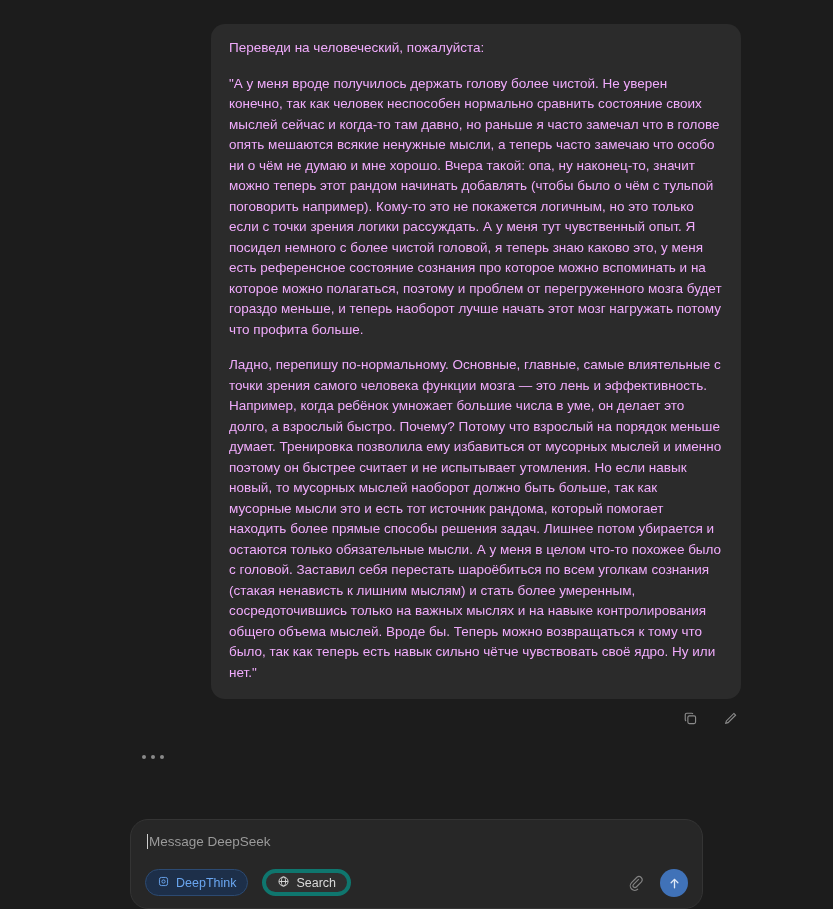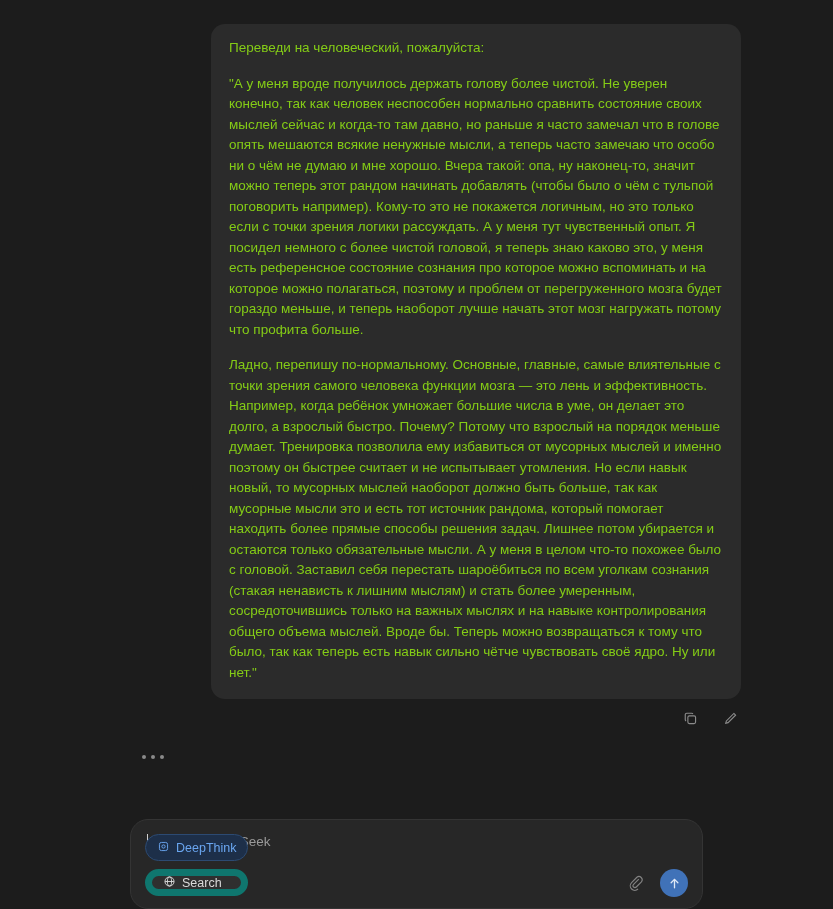--- a/index.html
+++ b/index.html
@@ -38,21 +38,21 @@
     padding: 24px 92px 0 92px;
   }
 
   .user-bubble {
     background: #2b2b2b;
     border-radius: 14px;
     padding: 14px 18px 16px 18px;
     max-width: 530px;
     font-size: 13.5px;
     line-height: 1.52;
-    color: #84cc16;
+    color: #f0abfc;
     box-sizing: border-box;
   }
   .user-bubble p {
     margin: 0;
   }
   .user-bubble p + p {
     margin-top: 15px;
   }
 
   .msg-actions {
@@ -119,43 +119,42 @@
     width: 1px;
     height: 15px;
     background: #cfcfcf;
     margin-right: 1px;
   }
   .composer-tools {
     position: absolute;
     left: 14px;
     bottom: 12px;
     display: flex;
-    gap: 8px;
-    flex-direction: column;
+    gap: 14px;
   }
   .pill {
     display: flex;
     align-items: center;
     gap: 6px;
     height: 27px;
     padding: 0 11px;
     border-radius: 14px;
     font-size: 12.5px;
     box-sizing: border-box;
     cursor: pointer;
     user-select: none;
   }
   .pill.deepthink {
     background: #1d2f49;
     border: 1px solid #2c4a72;
     color: #6aa6f0;
   }
   .pill.search {
     background: #2f2f2f;
-    border: 7px solid #0f766e;
+    border: 4px solid #0f766e;
     color: #dadada;
   }
   .composer-right {
     position: absolute;
     right: 14px;
     bottom: 11px;
     display: flex;
     align-items: center;
     gap: 14px;
   }

